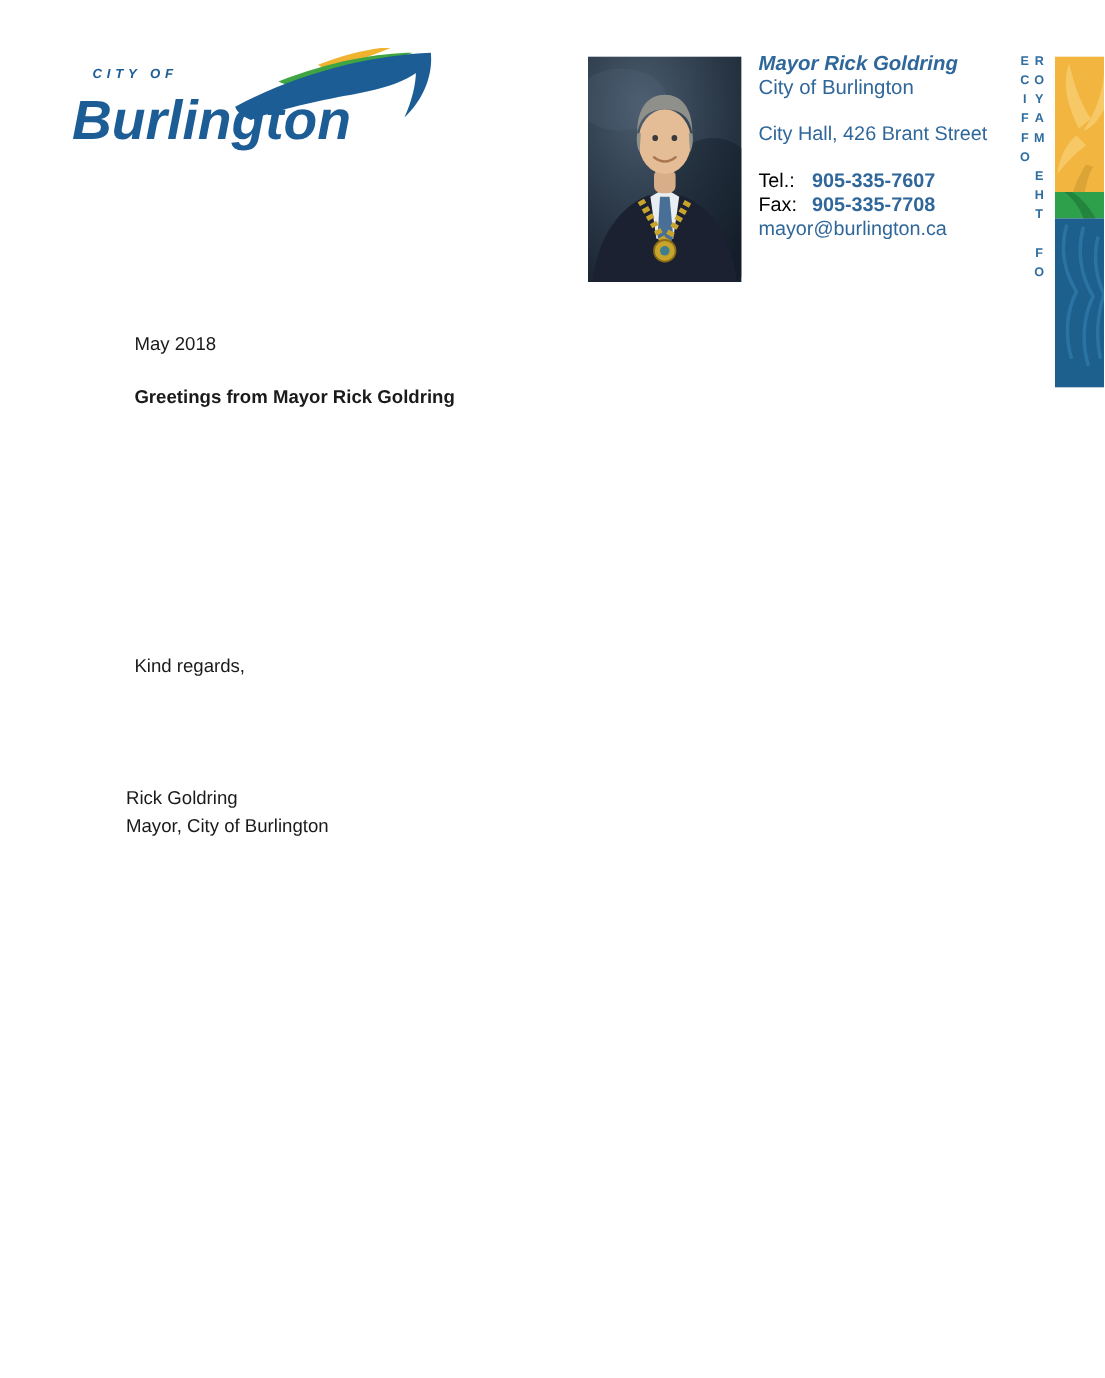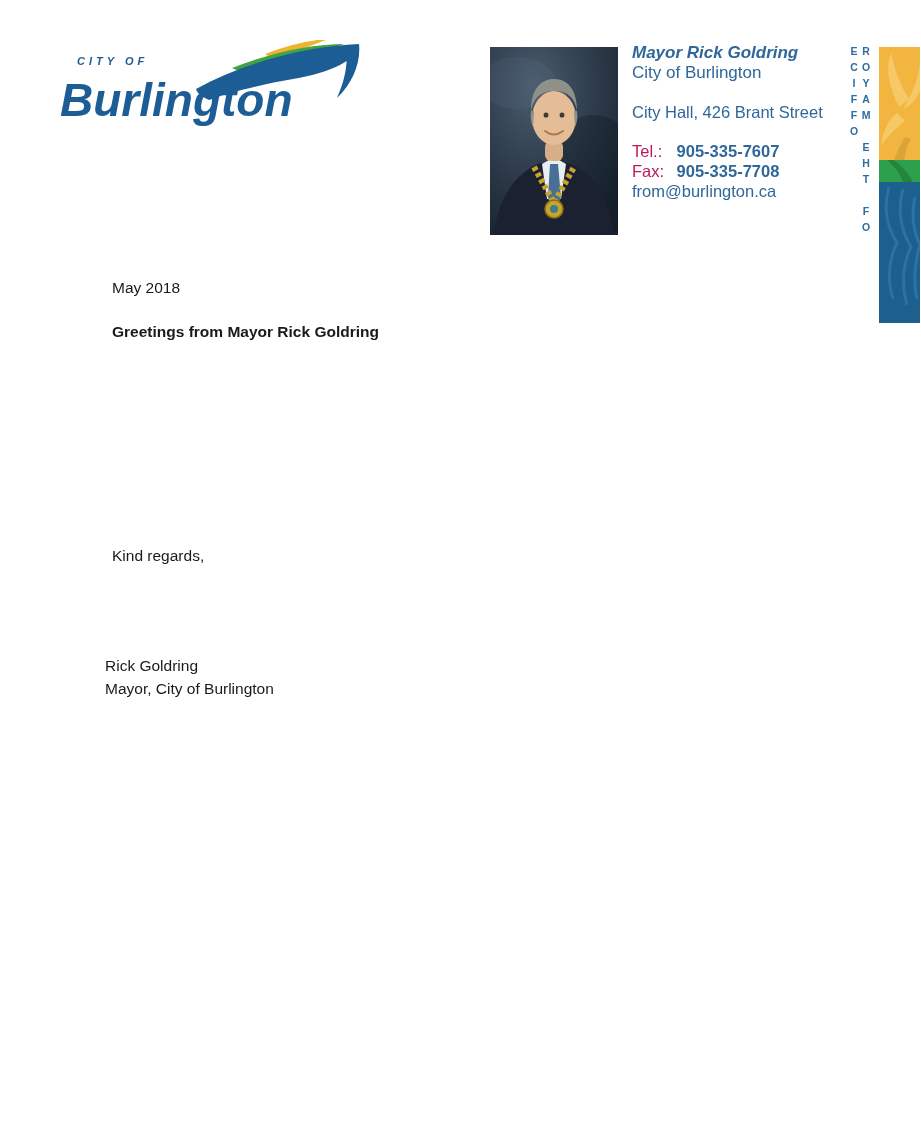--- a/index.html
+++ b/index.html
@@ -15,21 +15,21 @@
   .photo { position:absolute; left:490px; top:47px; width:128px; height:188px; }
 
   
   .contact {
     position:absolute; left:632px; top:43px; width:215px;
     color:#30679a; font-size:16.5px; line-height:20px;
   }
   .contact .name { font-style:italic; font-weight:700; font-size:17px; }
   .contact .org  { font-size:17px; }
   .contact .gap  { height:19px; }
-  .contact .lbl  { display:inline-block; width:40px; color:#be185d; }
+  .contact .lbl  { display:inline-block; width:40px; color:#000000; }
   .contact .val  { font-weight:700; }
 
   
   .banner-text {
     position:absolute; left:852px; top:45px; height:280px; width:20px;
     writing-mode:vertical-rl; text-orientation:upright;
     font-size:10.5px; letter-spacing:4px; color:#2e6da0; font-weight:700;
   }
   .banner-strip { position:absolute; left:879px; top:47px; width:41px; height:276px; }
 
@@ -100,21 +100,21 @@
     <div>City Hall, 426 Brant Street</div>
     <div class="gap"></div>
     <div>
       <span class="lbl">Tel.:</span>
       <span class="val">905-335-7607</span>
     </div>
     <div>
       <span class="lbl">Fax:</span>
       <span class="val">905-335-7708</span>
     </div>
-    <div>from@burlington.ca</div>
+    <div>mayor@burlington.ca</div>
   </div>
 
   <div class="banner-text">ROYAM EHT FO ECIFFO</div>
 
   <div class="banner-strip">
     <svg width="41" height="276" viewBox="0 0 41 276">
 
       <rect x="0" y="0" width="41" height="113" fill="#f2b640"></rect>
       <g fill="#f7ca6a">
         <path d="M20,60 C10,40 6,22 12,6 C16,24 22,40 30,52 Z" opacity="0.9"></path>

